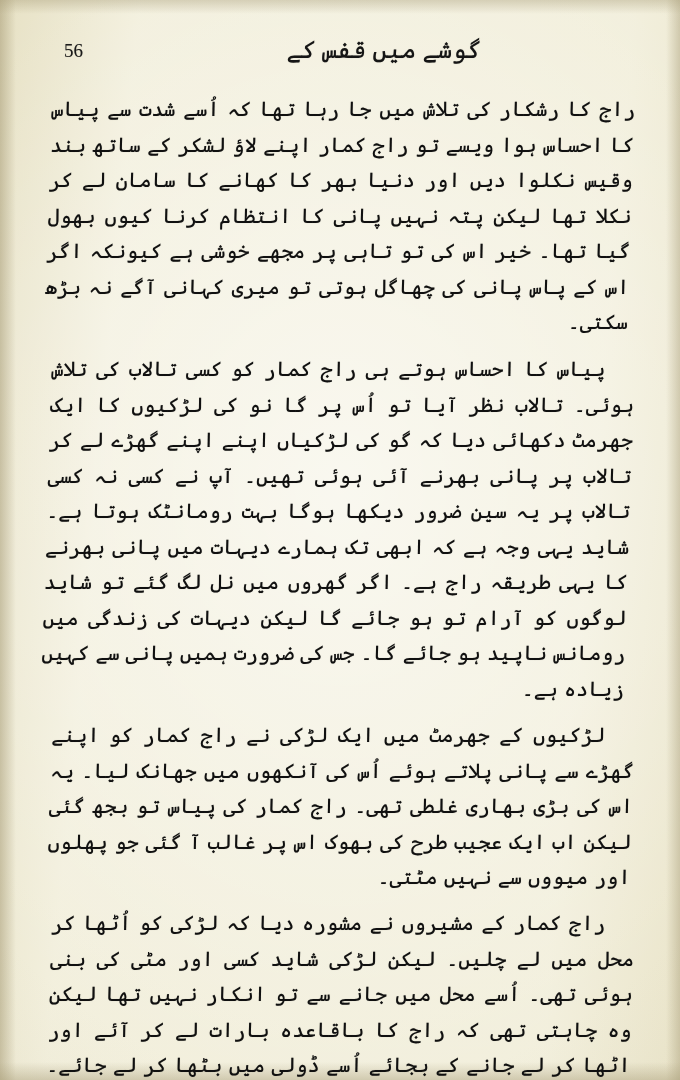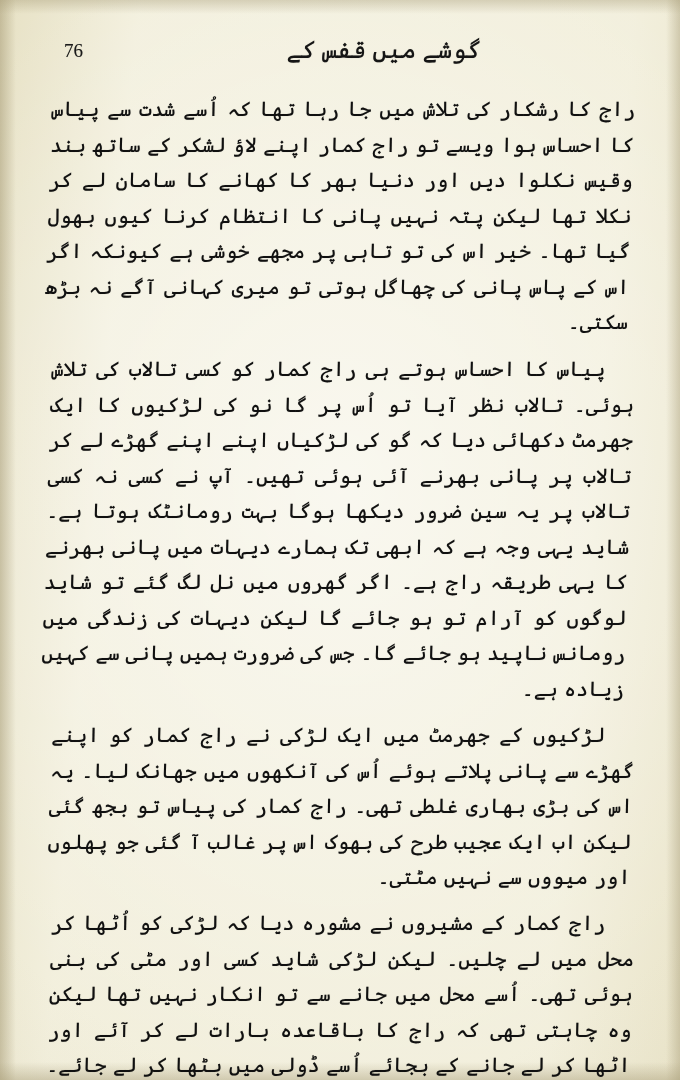--- a/index.html
+++ b/index.html
@@ -122,21 +122,21 @@
 <div class="page">
 
   <div class="paper-tint"></div>
   <div class="edge-left"></div>
   <div class="edge-right"></div>
   <div class="edge-top"></div>
   <div class="edge-bottom"></div>
 
   <div class="page-header">
     <div class="book-title">گوشے میں قفس کے</div>
-    <div class="folio">76</div>
+    <div class="folio">56</div>
   </div>
 
   <div class="body-text">
     <p class="para">راج کا رشکار کی تلاش میں جا رہا تھا کہ اُسے شدت سے پیاس کا احساس ہوا ویسے تو راج کمار اپنے لاؤ لشکر کے ساتھ بند وقیس نکلوا ديں اور دنيا بھر کا کھانے کا سامان لے کر نکلا تھا لیکن پتہ نہیں پانی کا انتظام کرنا کیوں بھول گیا تھا۔ خیر اس کی تو تاہی پر مجھے خوشی ہے کیونکہ اگر اس کے پاس پانی کی چھاگل ہوتی تو میری کہانی آگے نہ بڑھ سکتی۔</p>
     <p class="para indent">پیاس کا احساس ہوتے ہی راج کمار کو کسی تالاب کی تلاش ہوئی۔ تالاب نظر آیا تو اُس پر گا نو کی لڑکیوں کا ایک جھرمٹ دکھائی دیا کہ گو کی لڑکیاں اپنے اپنے گھڑے لے کر تالاب پر پانی بھرنے آئی ہوئی تھیں۔ آپ نے کسی نہ کسی تالاب پر یہ سین ضرور دیکھا ہوگا بہت رومانٹک ہوتا ہے۔ شاید یہی وجہ ہے کہ ابھی تک ہمارے دیہات میں پانی بھرنے کا یہی طریقہ راج ہے۔ اگر گھروں میں نل لگ گئے تو شاید لوگوں کو آرام تو ہو جائے گا لیکن دیہات کی زندگی میں رومانس ناپید ہو جائے گا۔ جس کی ضرورت ہمیں پانی سے کہیں زیادہ ہے۔</p>
     <p class="para indent">لڑکیوں کے جھرمٹ میں ایک لڑکی نے راج کمار کو اپنے گھڑے سے پانی پلاتے ہوئے اُس کی آنکھوں میں جھانک لیا۔ یہ اس کی بڑی بھاری غلطی تھی۔ راج کمار کی پیاس تو بجھ گئی لیکن اب ایک عجیب طرح کی بھوک اس پر غالب آ گئی جو پھلوں اور میووں سے نہیں مٹتی۔</p>
     <p class="para indent">راج کمار کے مشیروں نے مشورہ دیا کہ لڑکی کو اُٹھا کر محل میں لے چلیں۔ لیکن لڑکی شاید کسی اور مٹی کی بنی ہوئی تھی۔ اُسے محل میں جانے سے تو انکار نہیں تھا لیکن وہ چاہتی تھی کہ راج کا باقاعدہ بارات لے کر آئے اور اٹھا کر لے جانے کے بجائے اُسے ڈولی میں بٹھا کر لے جائے۔ راج کمار کے مشیروں نے بہت سمجھایا کہ بارات اگر آ گئی تو لڑکی کے باپ کو بہت خرچ کرنا ہوگا۔ کیونکہ بارات کی خدمت کے علاوہ جہیز بھی دینا ہوگا۔ اس کا گھوڑے پر بیٹھ کر جانا مستحسن ستارہ ہے گا، لیکن لڑکی نہیں مانی۔</p>
 
   </div>
 

